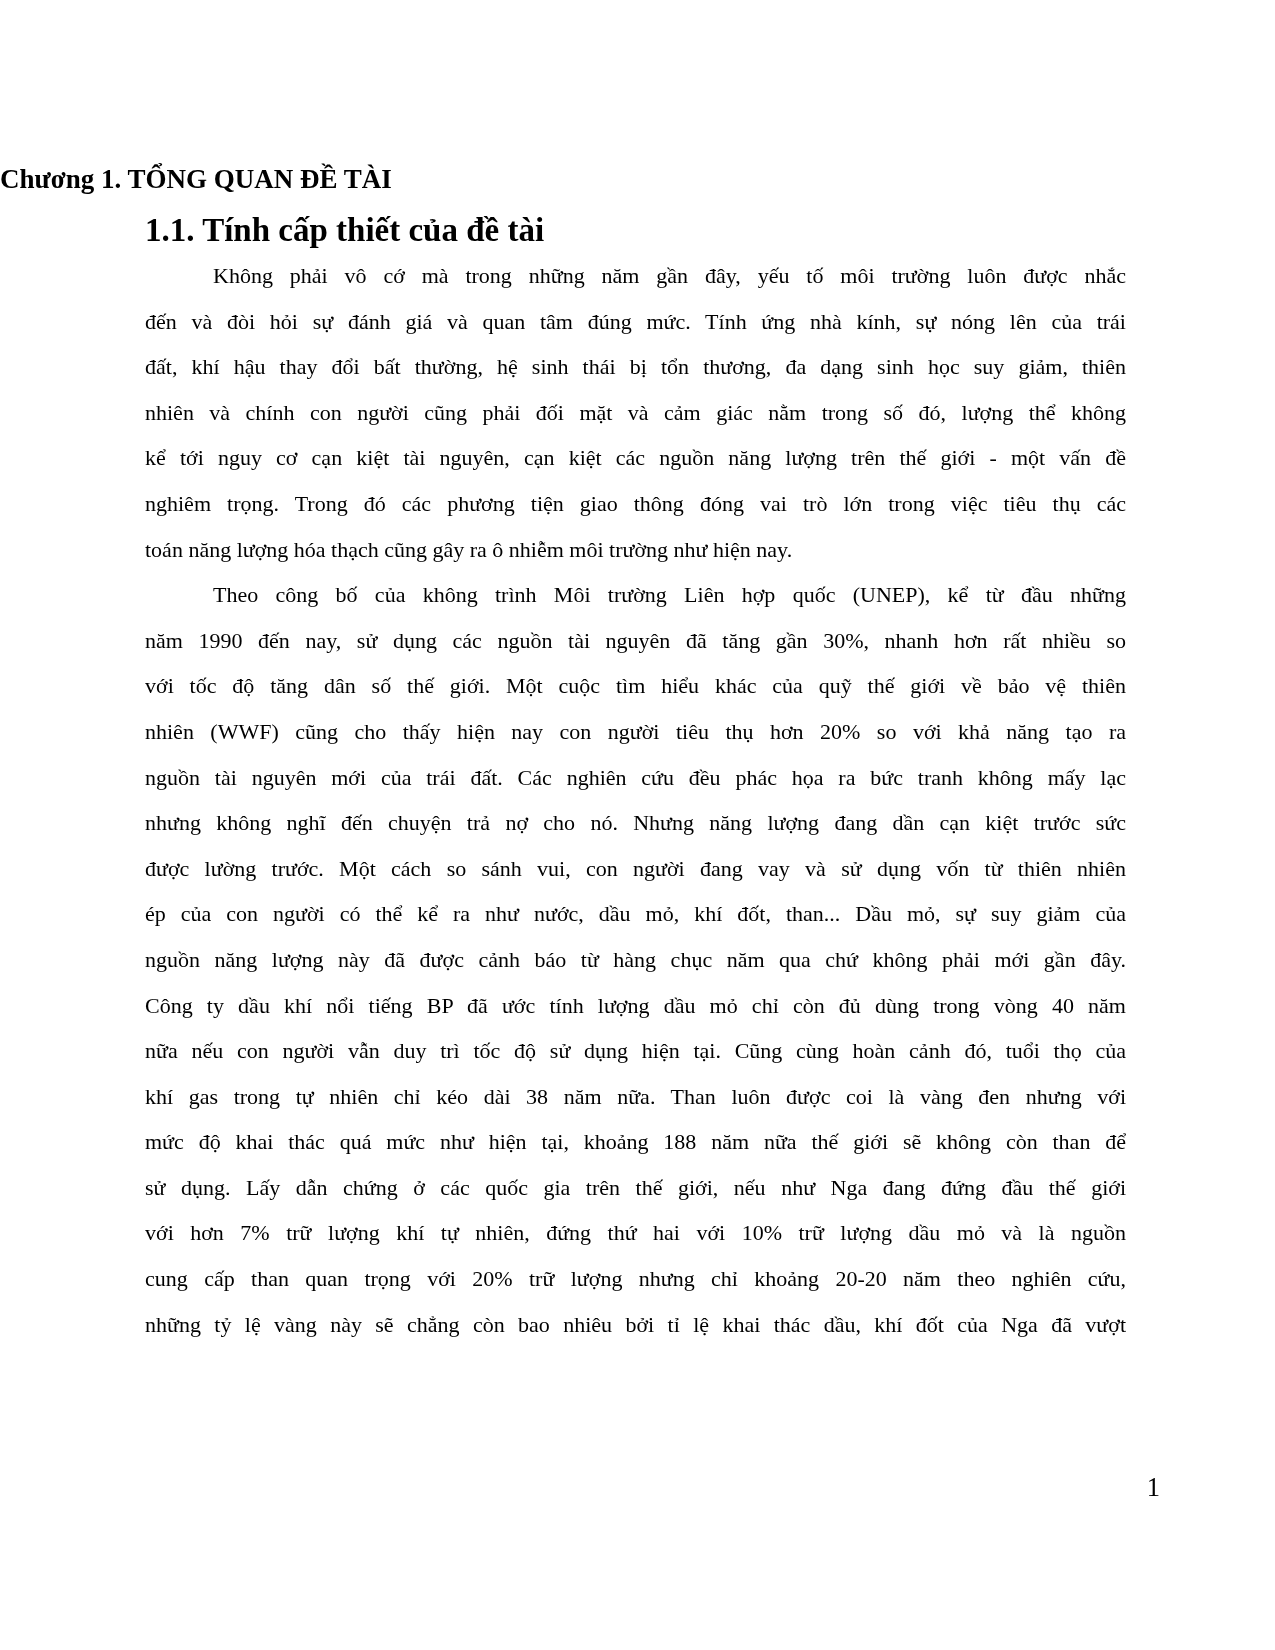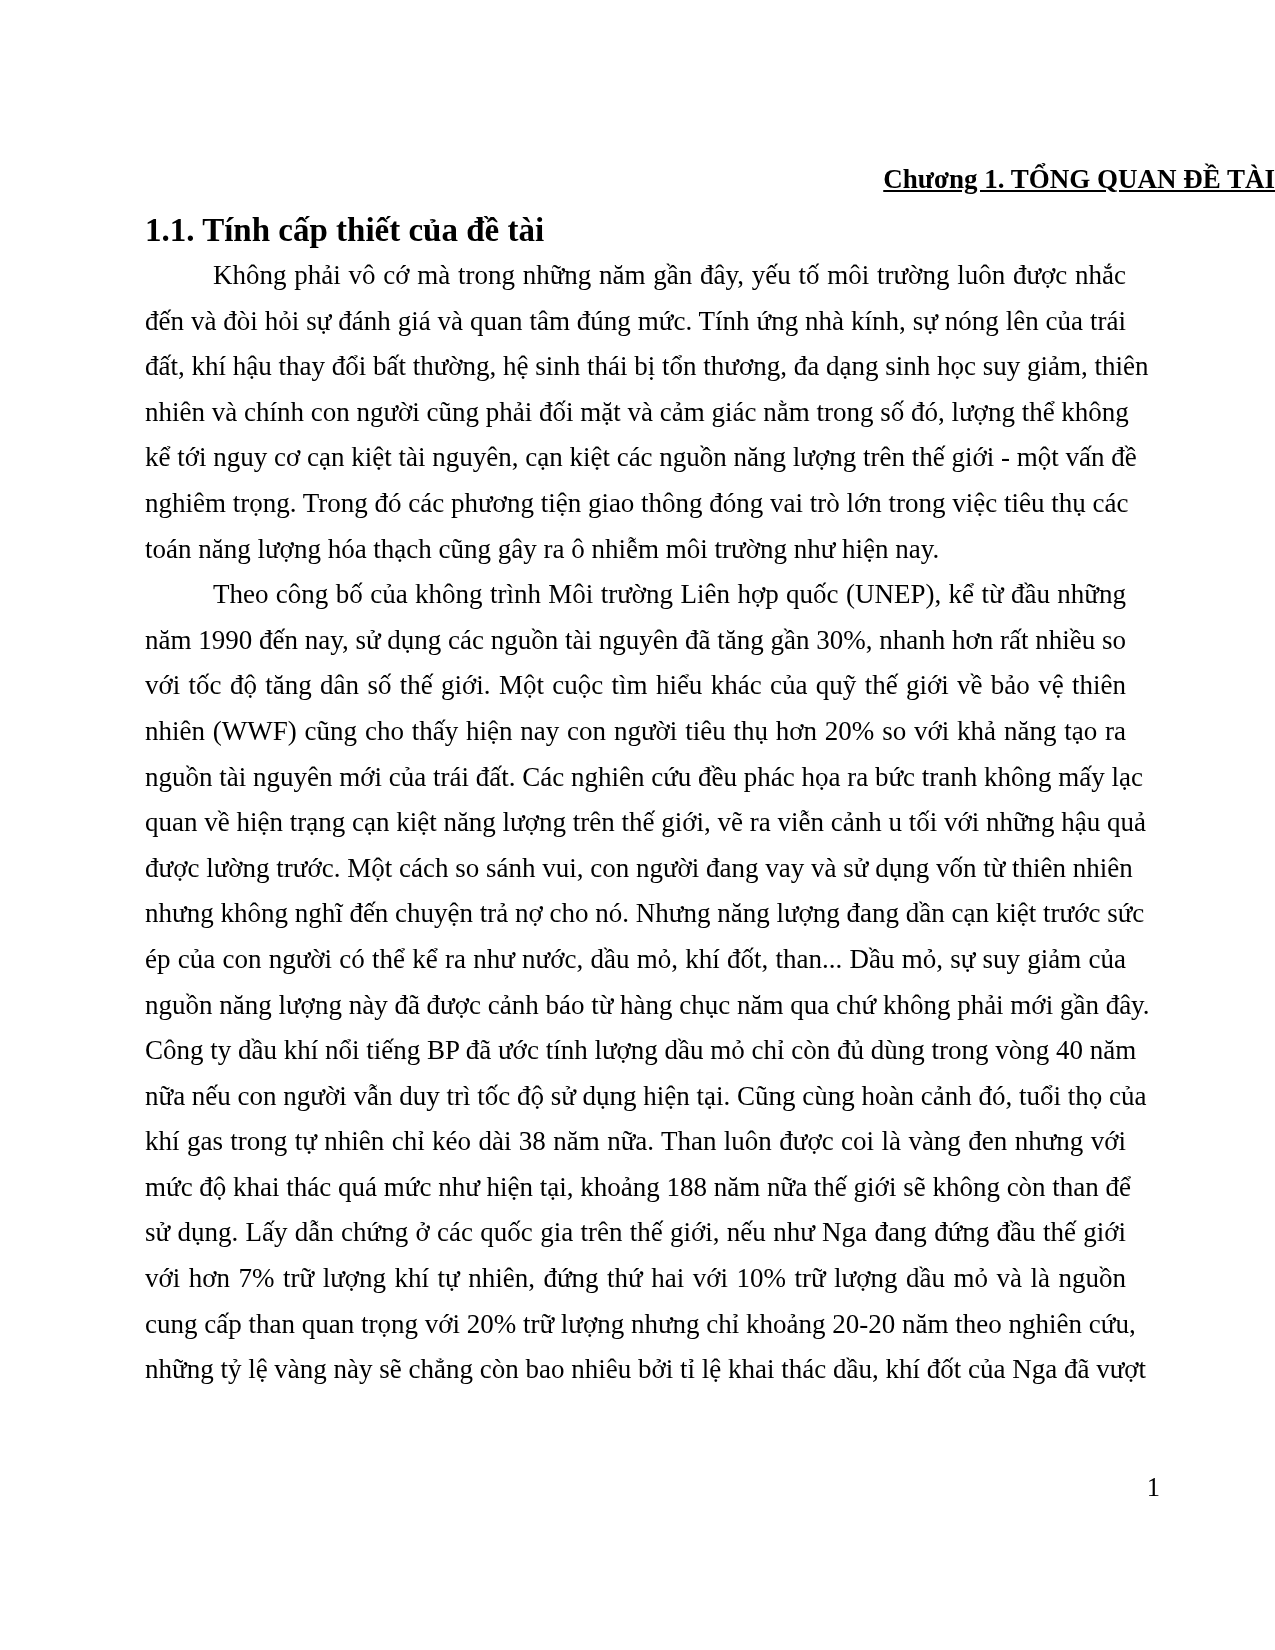--- a/index.html
+++ b/index.html
@@ -21,46 +21,45 @@
       top: 0;
       width: 1275px;
       height: 1650px;
       background: #ffffff;
     }
     .chapter-title {
       position: absolute;
       left: 0;
       width: 1275px;
       top: 162px;
-      text-align: right;
+      text-align: left;
       font-weight: bold;
       font-size: 27px;
       line-height: 34px;
       white-space: nowrap;
-      text-decoration: underline;
     }
     .section-heading {
       position: absolute;
       left: 145px;
       top: 213px;
       font-weight: bold;
       font-size: 33px;
       line-height: 34px;
       white-space: nowrap;
     }
     .body-text {
       position: absolute;
       left: 145px;
       width: 981px;
       top: 253px;
     }
     .line {
       height: 45.6px;
       line-height: 45.6px;
-      font-size: 27px;
+      font-size: 22px;
       white-space: nowrap;
       text-align: justify;
       text-align-last: justify;
       overflow: visible;
     }
     .line.indent {
       padding-left: 68px;
     }
     .line.last {
       text-align-last: left;
@@ -92,23 +91,22 @@
     <div class="line">nhiên và chính con người cũng phải đối mặt và cảm giác nằm trong số đó, lượng thể không</div>
     <div class="line">kể tới nguy cơ cạn kiệt tài nguyên, cạn kiệt các nguồn năng lượng trên thế giới - một vấn đề</div>
     <div class="line">nghiêm trọng. Trong đó các phương tiện giao thông đóng vai trò lớn trong việc tiêu thụ các</div>
     <div class="line last">toán năng lượng hóa thạch cũng gây ra ô nhiễm môi trường như hiện nay.</div>
 
     <div class="line indent">Theo công bố của không trình Môi trường Liên hợp quốc (UNEP), kể từ đầu những</div>
     <div class="line">năm 1990 đến nay, sử dụng các nguồn tài nguyên đã tăng gần 30%, nhanh hơn rất nhiều so</div>
     <div class="line">với tốc độ tăng dân số thế giới. Một cuộc tìm hiểu khác của quỹ thế giới về bảo vệ thiên</div>
     <div class="line">nhiên (WWF) cũng cho thấy hiện nay con người tiêu thụ hơn 20% so với khả năng tạo ra</div>
     <div class="line">nguồn tài nguyên mới của trái đất. Các nghiên cứu đều phác họa ra bức tranh không mấy lạc</div>
-    <div class="line">quan về hiện trạng cạn kiệt năng lượng trên thế giới, vẽ ra viễn cảnh u tối với những hậu quả</div>
+    <div class="line">nhưng không nghĩ đến chuyện trả nợ cho nó. Nhưng năng lượng đang dần cạn kiệt trước sức</div>
     <div class="line">được lường trước. Một cách so sánh vui, con người đang vay và sử dụng vốn từ thiên nhiên</div>
-    <div class="line">nhưng không nghĩ đến chuyện trả nợ cho nó. Nhưng năng lượng đang dần cạn kiệt trước sức</div>
     <div class="line">ép của con người có thể kể ra như nước, dầu mỏ, khí đốt, than... Dầu mỏ, sự suy giảm của</div>
     <div class="line">nguồn năng lượng này đã được cảnh báo từ hàng chục năm qua chứ không phải mới gần đây.</div>
     <div class="line">Công ty dầu khí nổi tiếng BP đã ước tính lượng dầu mỏ chỉ còn đủ dùng trong vòng 40 năm</div>
     <div class="line">nữa nếu con người vẫn duy trì tốc độ sử dụng hiện tại. Cũng cùng hoàn cảnh đó, tuổi thọ của</div>
     <div class="line">khí gas trong tự nhiên chỉ kéo dài 38 năm nữa. Than luôn được coi là vàng đen nhưng với</div>
     <div class="line">mức độ khai thác quá mức như hiện tại, khoảng 188 năm nữa thế giới sẽ không còn than để</div>
     <div class="line">sử dụng. Lấy dẫn chứng ở các quốc gia trên thế giới, nếu như Nga đang đứng đầu thế giới</div>
     <div class="line">với hơn 7% trữ lượng khí tự nhiên, đứng thứ hai với 10% trữ lượng dầu mỏ và là nguồn</div>
     <div class="line">cung cấp than quan trọng với 20% trữ lượng nhưng chỉ khoảng 20-20 năm theo nghiên cứu,</div>
     <div class="line">những tỷ lệ vàng này sẽ chẳng còn bao nhiêu bởi tỉ lệ khai thác dầu, khí đốt của Nga đã vượt</div>

